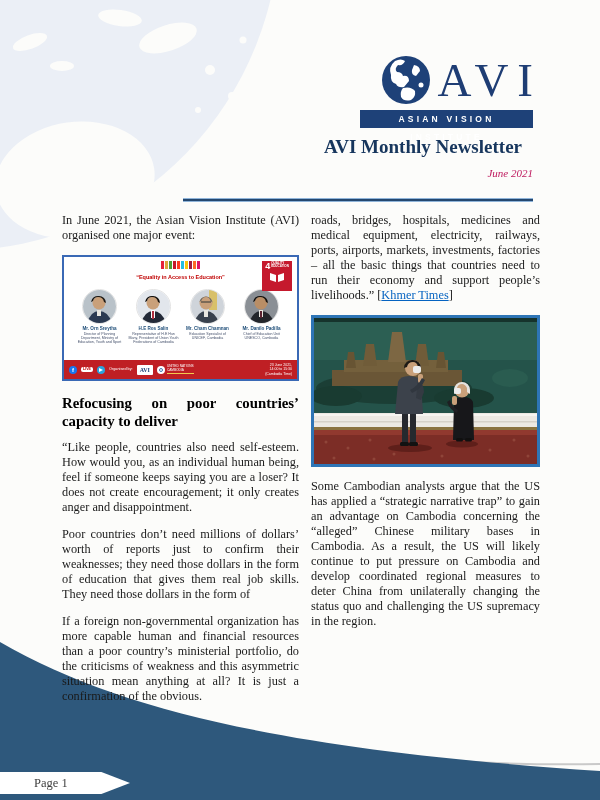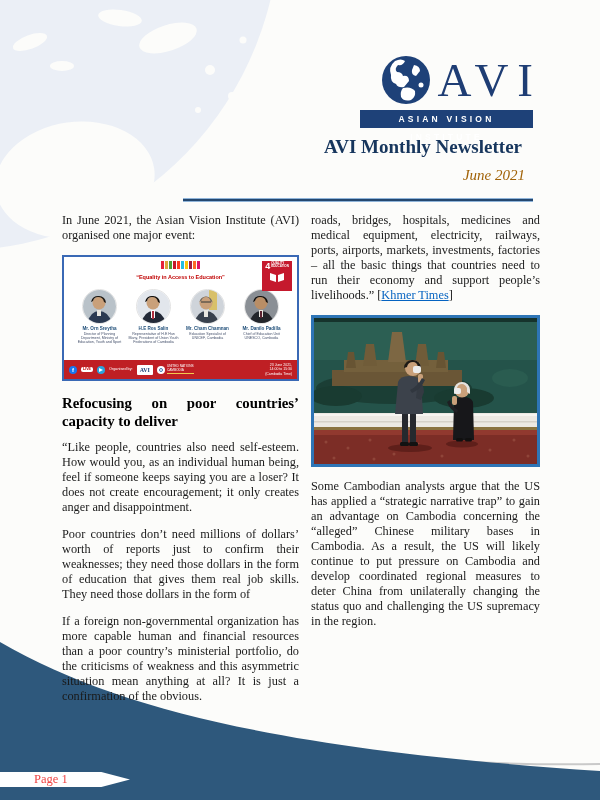--- a/index.html
+++ b/index.html
@@ -11,21 +11,21 @@
   
   #swoosh{left:0;bottom:0;z-index:1;}
   
   #logo-row{top:55px;right:67px;z-index:2;display:flex;align-items:center;}
   #logo-acronym{font-size:47px;color:#1e3d74;letter-spacing:9px;margin-left:7px;margin-right:-9px;
                 font-weight:normal;line-height:1;}
   #logo-banner{top:110px;right:67px;width:173px;height:18px;z-index:2;background:#1e4178;color:#fff;
                font-family:"Liberation Sans",sans-serif;font-size:8.5px;font-weight:bold;
                letter-spacing:3.2px;text-align:center;line-height:18px;}
   #newsletter-title{top:136px;right:78px;z-index:2;font-size:19px;font-weight:bold;color:#17365d;}
-  #issue-date{top:167px;right:75px;z-index:2;font-size:15px;font-style:italic;color:#a16207;}
+  #issue-date{top:167px;right:67px;z-index:2;font-size:11px;font-style:italic;color:#be185d;}
   #header-rule{top:198px;left:183px;width:350px;height:2px;z-index:2;background:#24476f;
                border-top:1px solid #8fb4d9;border-bottom:1px solid #8fb4d9;}
   
   .col{z-index:2;text-align:justify;font-size:12.3px;line-height:15px;}
   #col-left{top:213px;left:62px;width:237px;}
   #col-right{top:213px;left:311px;width:229px;}
   .col p{margin:0 0 12px;}
   .col h2{font-size:14.8px;line-height:17.5px;margin:3px 0 10px;color:#000;}
   a.doclink{color:#0563c1;}
   
@@ -59,24 +59,24 @@
   .avi-chip{background:#fff;color:#1e4178;font-family:"Liberation Serif",serif;font-weight:bold;
             font-size:6px;line-height:6px;padding:2px 3px;border-radius:1px;}
   .un-wrap{display:flex;align-items:center;gap:2px;}
   .un-dot{width:8px;height:8px;border-radius:50%;background:#fff;flex:none;position:relative;}
   .un-dot:after{content:"";position:absolute;inset:2px;border-radius:50%;border:1px solid #3f7ab5;}
   .un-text{font-size:3.2px;line-height:3.6px;text-align:left;border-bottom:1px solid #f2c94c;padding-bottom:1px;}
   .dt-text{margin-left:auto;font-size:3.5px;line-height:4.2px;text-align:right;}
   
   #meeting-photo{width:223px;height:146px;border:3px solid #2e75b6;margin:1px 0 12px;display:block;}
   
-  #page-tag{left:0;top:772px;width:130px;height:15px;background:#fff;z-index:3;
+  #page-tag{left:0;top:772px;width:130px;height:22px;background:#fff;z-index:3;
             clip-path:polygon(0 0,78% 0,100% 50%,78% 100%,0 100%);
             display:flex;align-items:center;padding-left:34px;box-sizing:border-box;
-            font-size:12.5px;color:#ef4444;}
+            font-size:12.5px;color:#404040;}
 </style>
 </head>
 <body>
 
 <svg id="watermark" class="layer" width="310" height="270" viewBox="0 0 310 270">
   <ellipse cx="-40" cy="-80" rx="320" ry="330" fill="#ebeff6"></ellipse>
   <ellipse cx="75" cy="180" rx="80" ry="58" fill="#fcfcfa" transform="rotate(-8 75 180)"></ellipse>
   <ellipse cx="95" cy="255" rx="55" ry="30" fill="#fcfcfa"></ellipse>
   <ellipse cx="168" cy="38" rx="30" ry="13" fill="#fcfcfa" transform="rotate(-18 168 38)"></ellipse>
   <ellipse cx="120" cy="18" rx="22" ry="8" fill="#fcfcfa" transform="rotate(8 120 18)"></ellipse>

